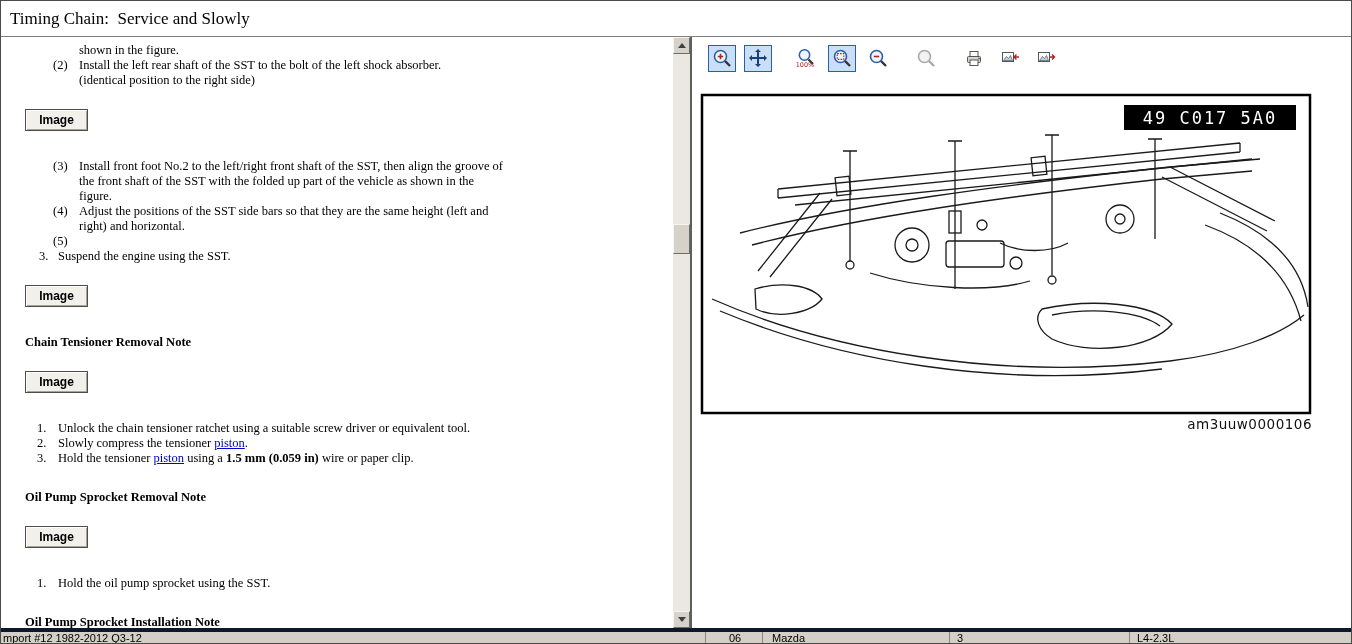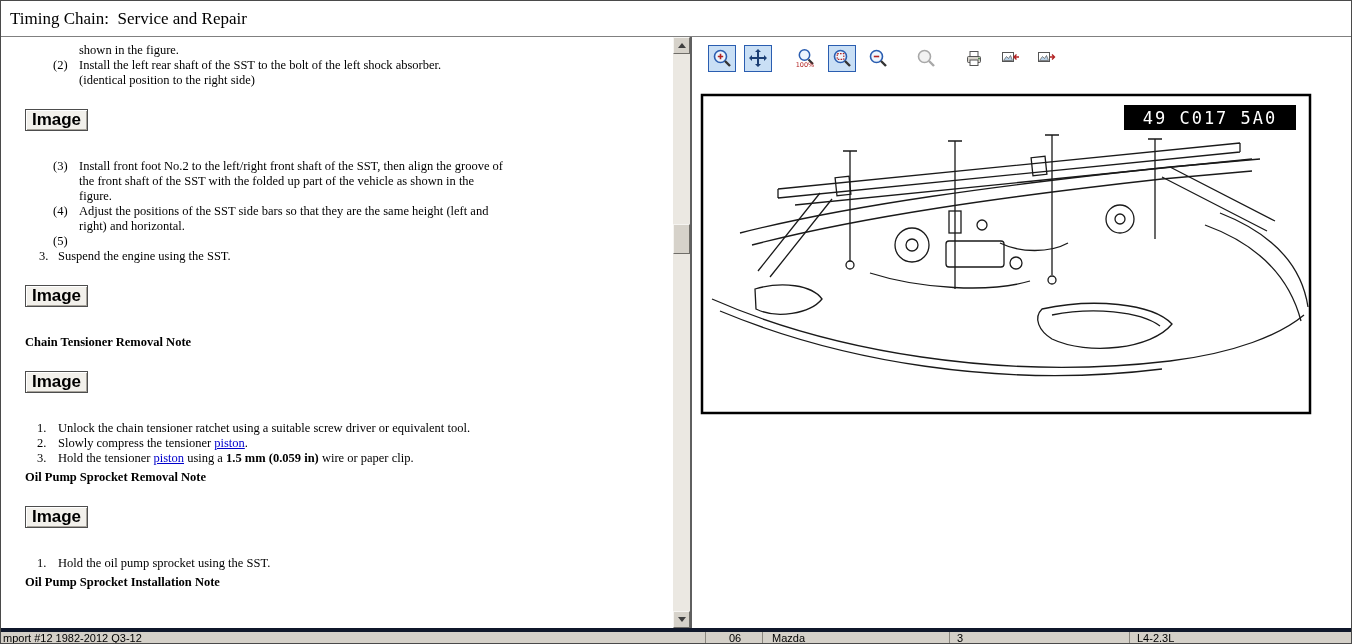--- a/index.html
+++ b/index.html
@@ -14,25 +14,25 @@
 
   
   .doc-panel { flex:0 0 691px; width:691px; position:relative; border-right:2px solid #5f5f5f; background:#fff; overflow:hidden; }
   .doc-content { position:absolute; top:0; left:0; right:17px; bottom:0; overflow:hidden; padding-top:6px; font-size:12.5px; line-height:15px; color:#000; }
   .frag { margin-left:78px; }
   .pstep { display:flex; margin-left:52px; }
   .pnum { flex:0 0 26px; width:26px; }
   .ptext { width:424px; }
   .btn-row { margin-left:24px; margin-top:21px; }
   .image-btn { display:inline-block; width:63px; height:22px; line-height:20px; text-align:center;
-    font-family:"Liberation Sans", sans-serif; font-weight:bold; font-size:17px; color:#000;
+    font-family:"Liberation Sans", sans-serif; font-weight:bold; font-size:12px; color:#000;
     background:#f2f0eb; border:1px solid #4d4d4d;
     box-shadow: inset 1px 1px 0 #ffffff, inset -1px -1px 0 #a8a49c; cursor:pointer; }
   .mt28 { margin-top:28px; }
-  .mt21 { margin-top:4px; }
+  .mt21 { margin-top:24px; }
   .heading { margin-left:24px; font-weight:bold; }
   .lstep { display:flex; margin-left:36px; }
   .lnum { flex:0 0 21px; width:21px; }
   .ltext { flex:1; padding-right:30px; }
   .sstep { display:flex; margin-left:38px; }
   .snum { flex:0 0 19px; width:19px; }
   .link { color:#0000cc; text-decoration:underline; cursor:pointer; }
 
   
   .scrollbar { position:absolute; top:0; right:0; bottom:0; width:17px; background:#ebe8e2; }
@@ -66,21 +66,21 @@
   .c2 { flex:0 0 187px; width:187px; padding-left:9px; }
   .c3 { flex:0 0 180px; width:180px; padding-left:7px; }
   .c4 { flex:1; padding-left:7px; }
 </style>
 </head>
 <body>
 
 <div class="app">
 
   <div class="header">
-    <span class="title">Timing Chain:  Service and Repair</span>
+    <span class="title">Timing Chain:  Service and Slowly</span>
   </div>
 
   <div class="main">
 
     <div class="doc-panel">
       <div class="doc-content">
 
         <div class="frag">shown in the figure.</div>
 
         <div class="pstep">
@@ -274,20 +274,21 @@
             <path d="M20 218 C140 268 300 296 462 276"></path>
             <path d="M55 196 C82 188 112 192 122 206 C110 221 76 226 56 216 Z"></path>
             <path d="M342 216 C392 205 452 210 472 231 C452 256 388 263 352 246 C339 238 333 225 342 216 Z"></path>
             <path d="M352 222 C392 214 440 218 460 233"></path>
             <path d="M505 132 C560 152 590 186 601 228"></path>
             <path d="M520 120 C576 142 602 174 608 214"></path>
           </g>
           <rect x="424" y="12" width="172" height="25" fill="#000"></rect>
           <text x="510" y="31" text-anchor="middle" font-family="DejaVu Sans Mono, monospace" font-size="17" letter-spacing="2" fill="#fff">49 C017 5A0</text>
         </svg>
+        <div class="watermark">am3uuw0000106</div>
       </div>
 
     </div>
   </div>
 
   <div class="statusbar">
     <div class="cell c0">mport #12 1982-2012 Q3-12</div>
     <div class="cell c1">06</div>
     <div class="cell c2">Mazda</div>
     <div class="cell c3">3</div>

